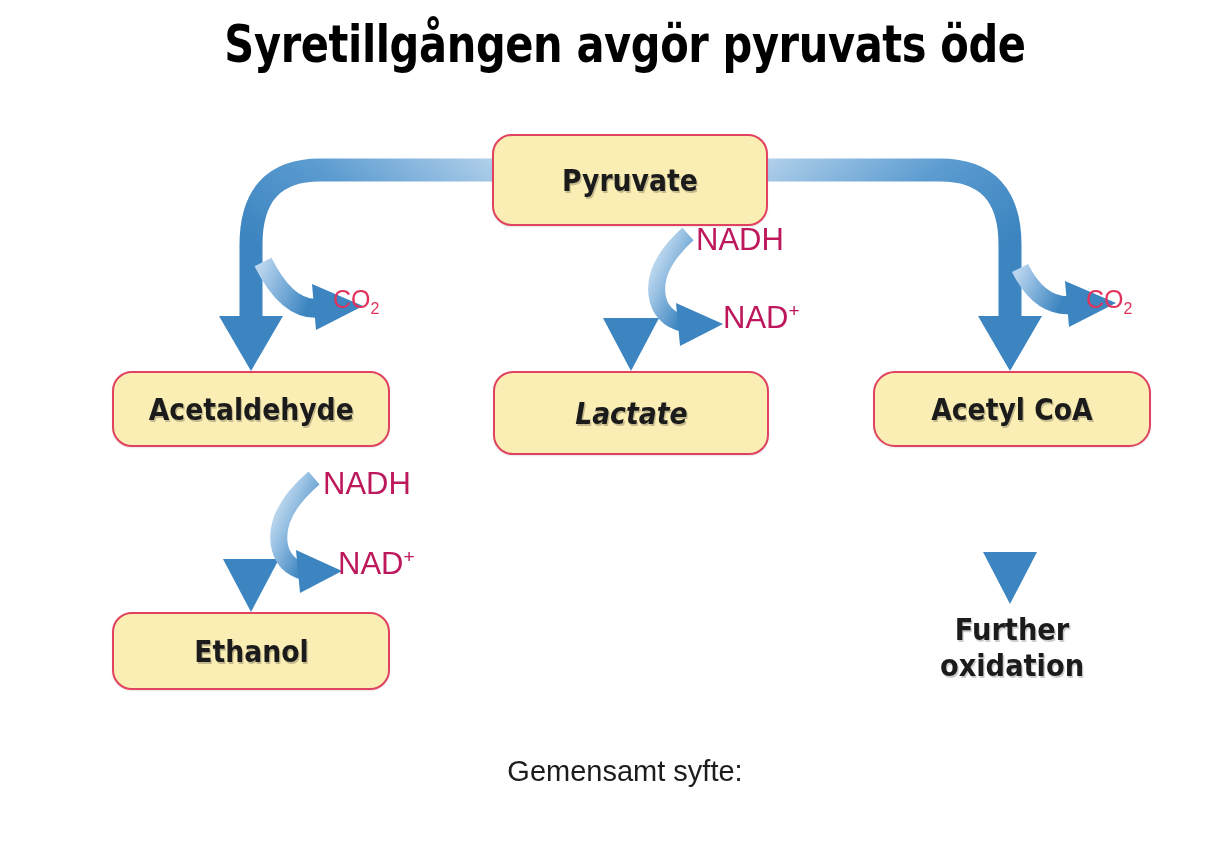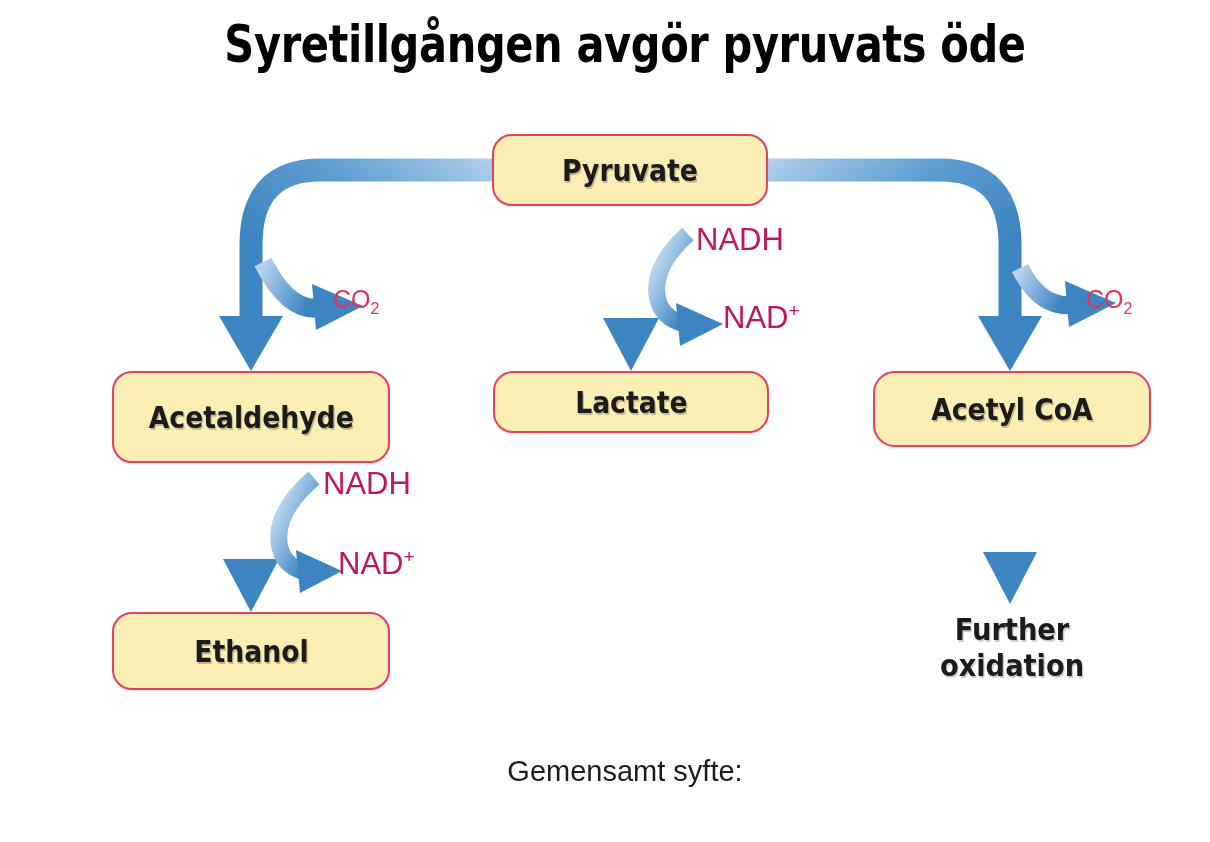--- a/index.html
+++ b/index.html
@@ -65,23 +65,23 @@
   .node span {
     font-family: "DejaVu Sans", sans-serif;
     font-weight: bold;
     font-size: 31px;
     color: #1b1b1b;
     transform: scaleX(0.86);
     white-space: nowrap;
     text-shadow: 1.5px 1.5px 0 rgba(0,0,0,0.22);
   }
 
-  #node-pyruvate    { left: 472px; top: 134px; width: 276px; height: 72px; }
-  #node-acetaldehyde{ left: 92px;  top: 371px; width: 278px; height: 92px; }
-  #node-lactate     { left: 473px; top: 371px; width: 276px; height: 62px; }
+  #node-pyruvate    { left: 472px; top: 134px; width: 276px; height: 92px; }
+  #node-acetaldehyde{ left: 92px;  top: 371px; width: 278px; height: 76px; }
+  #node-lactate     { left: 473px; top: 371px; width: 276px; height: 84px; font-style: italic; }
   #node-acetylcoa   { left: 853px; top: 371px; width: 278px; height: 76px; border-radius: 22px; }
   #node-ethanol     { left: 92px;  top: 612px; width: 278px; height: 78px; }
 
   
   .label {
     position: absolute;
     font-family: "Liberation Sans", sans-serif;
     font-size: 31px;
     color: #be185d;
     white-space: nowrap;

